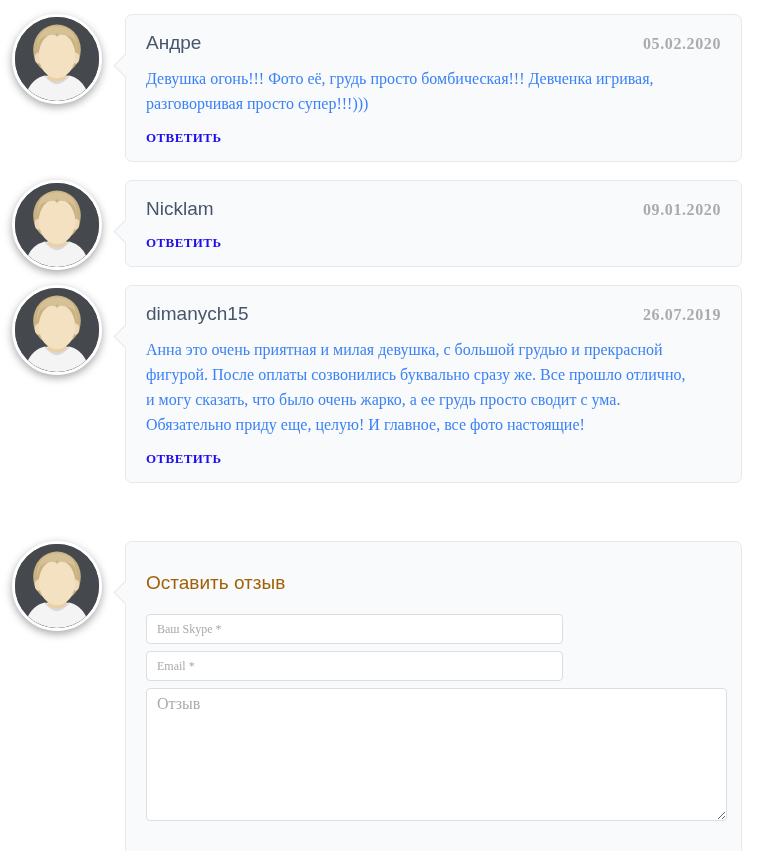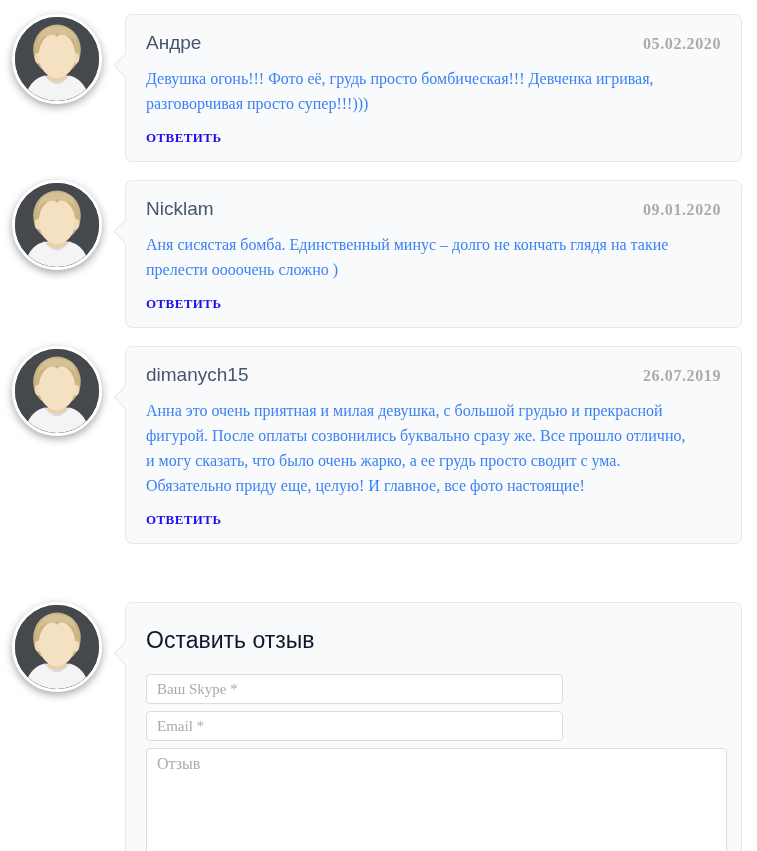--- a/index.html
+++ b/index.html
@@ -27,24 +27,24 @@
   .author{font-size:19px;color:#47566c;line-height:24px;}
   .cdate{font-size:16px;font-weight:bold;color:#ababab;letter-spacing:.6px;
          font-family:Liberation Serif, serif;}
   .ctext{margin:11px 0 0 0;font-family:"Liberation Serif",serif;font-size:16px;
          line-height:25px;color:#3b82f6;padding-right:30px;}
   .reply{display:inline-block;margin-top:14px;font-family:"Liberation Serif",serif;
          font-size:13px;font-weight:bold;color:#1c0dee;text-decoration:none;
          letter-spacing:.4px;text-align:center;}
 
   
-  .form-title{margin:8px 0 20px 0;font-size:23px;font-weight:normal;color:#0f172a;}
+  .form-title{margin:14px 0 20px 0;font-size:19px;font-weight:normal;color:#a16207;}
   .field{display:block;width:417px;height:30px;box-sizing:border-box;margin:0 0 7px 0;
          border:1px solid #dcdddf;border-radius:4px;background:#ffffff;
-         padding:4px 10px;font-family:"Liberation Serif",serif;font-size:15px;color:#555;}
+         padding:4px 10px;font-family:"Liberation Serif",serif;font-size:12px;color:#555;}
   .area{display:block;width:581px;height:133px;box-sizing:border-box;margin:0;
         border:1px solid #dcdddf;border-radius:4px;background:#ffffff;
         padding:6px 10px;font-family:"Liberation Serif",serif;font-size:16px;color:#555;
         resize:both;}
   .form-card{padding-bottom:51px;}
   ::placeholder{color:#a9aaad;opacity:1;}
 </style>
 </head>
 <body>
 
@@ -104,21 +104,20 @@
     <path d="M24,38 Q22,10 45,10 Q68,10 66,38 Q66,24 59,21 Q51,18 45,19.5 Q39,18 31,21 Q24,24 24,38 Z" fill="#d6c196"></path>
     <path d="M43,19 Q45,16 47,19 Q46,21 45,21 Q44,21 43,19 Z" fill="#c9b384"></path>
   </svg>
 </div>
     <div class="card">
       <div class="tail"></div>
       <div class="card-head">
         <span class="author">Nicklam</span>
         <span class="cdate">09.01.2020</span>
       </div>
-      <p class="ctext">Аня сисястая бомба. Единственный минус – долго не кончать глядя на такие прелести оооочень сложно )</p>
       <a href="#" class="reply">ОТВЕТИТЬ</a>
     </div>
   </div>
 
   <div class="row">
     <div class="avatar">
   <svg viewBox="0 0 90 90" xmlns="http://www.w3.org/2000/svg" aria-hidden="true">
     <rect width="90" height="90" fill="#45484d"></rect>
 
     <path d="M10,92 Q13,68 31,63 L59,63 Q77,68 80,92 Z" fill="#f4f4f4"></path>

